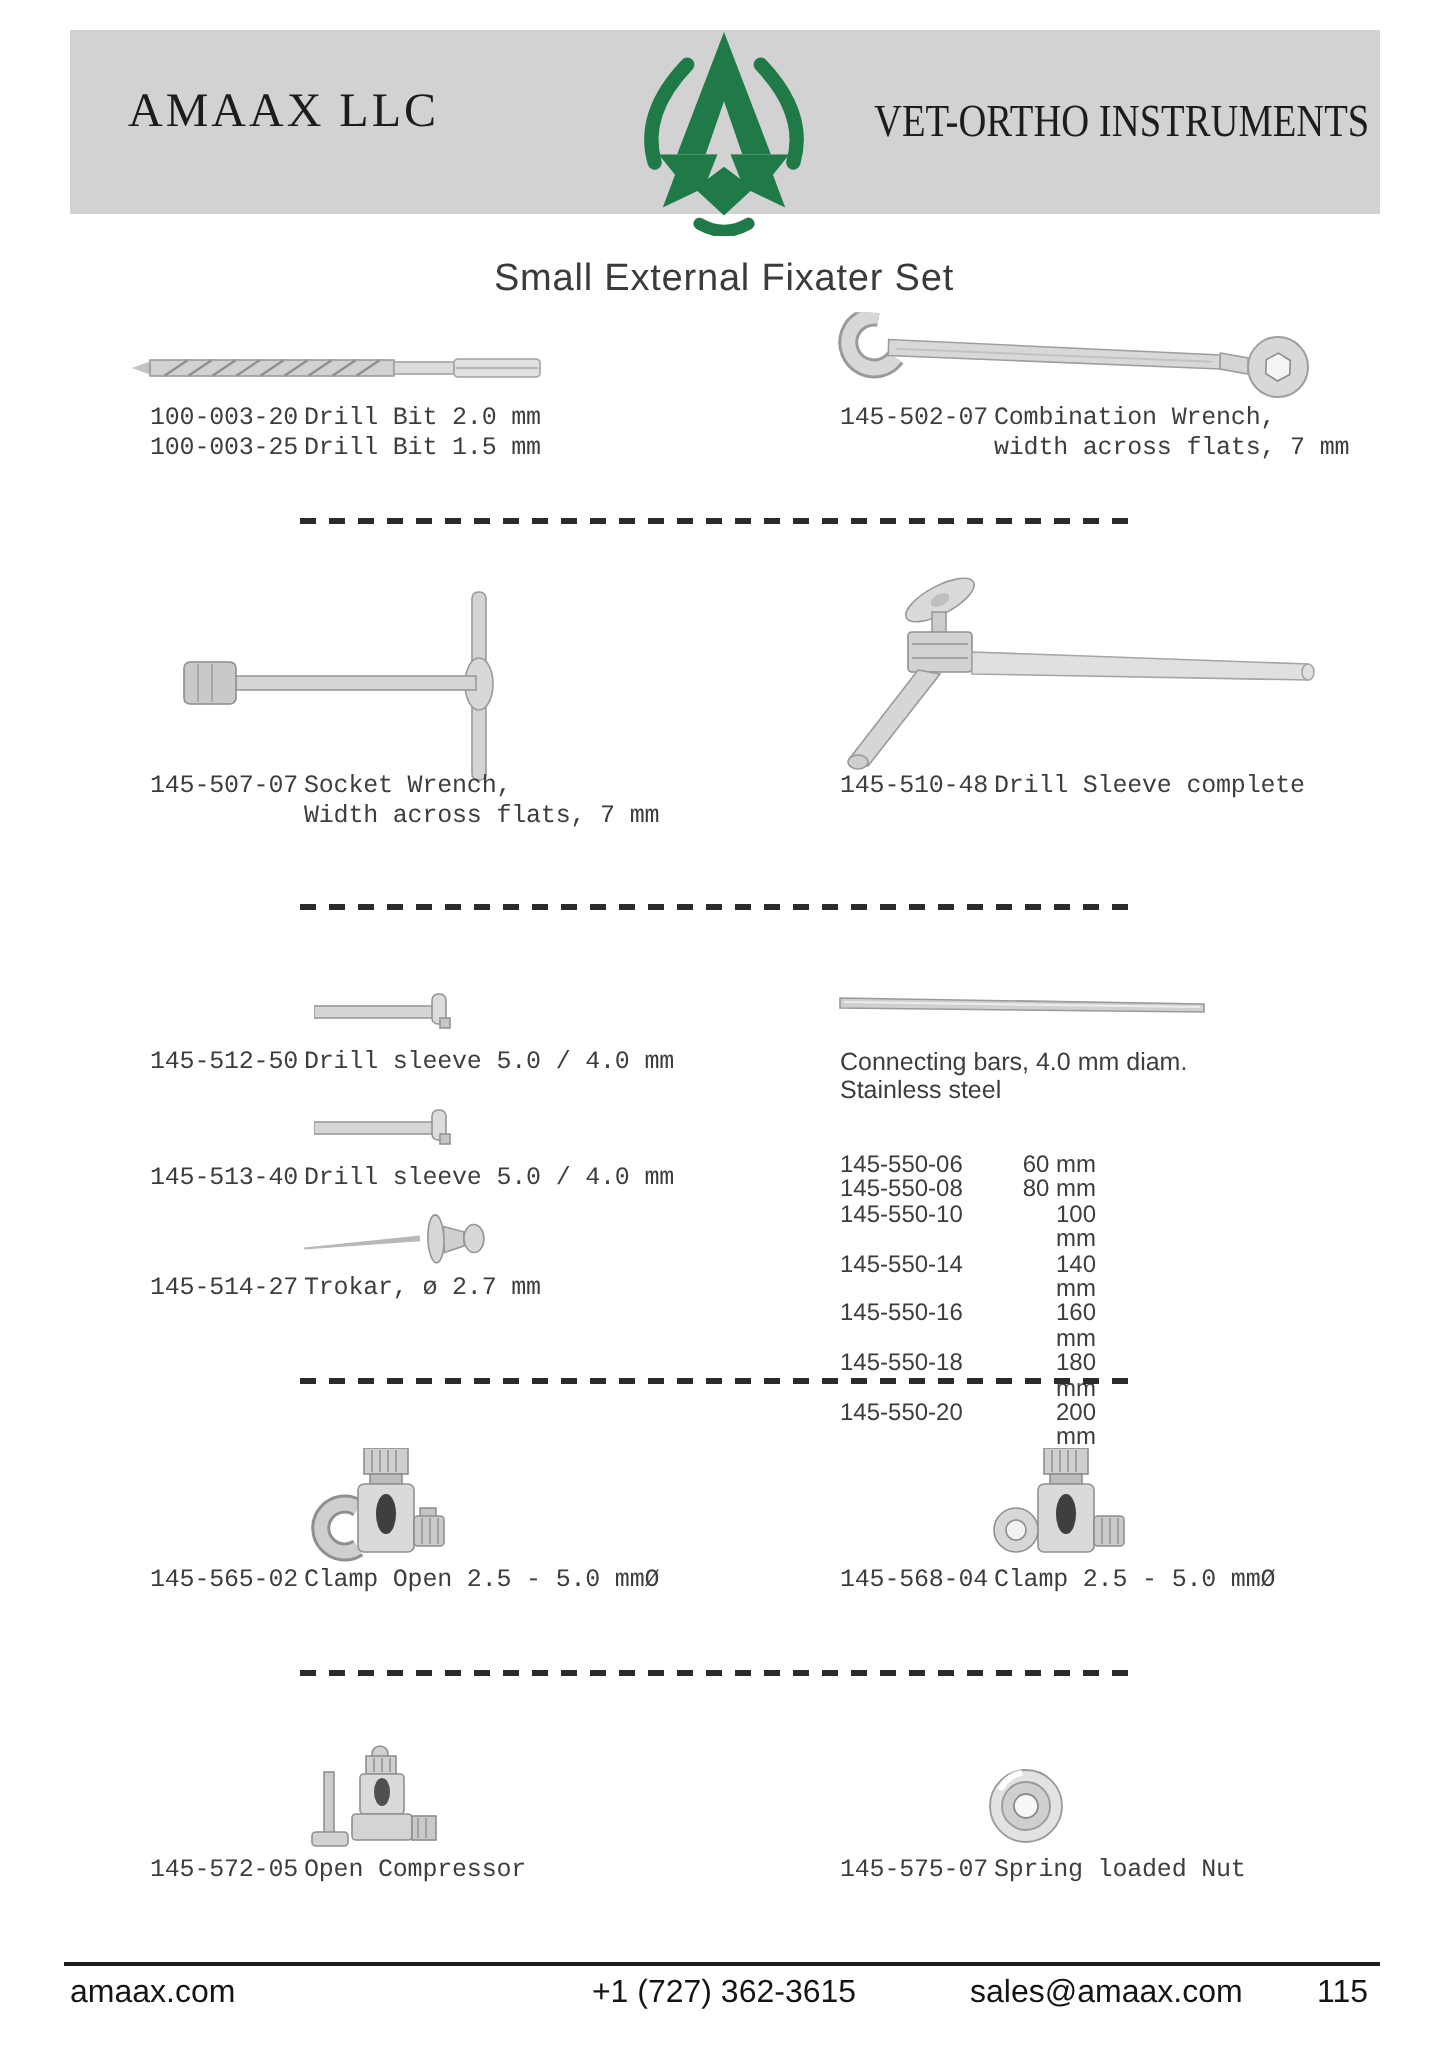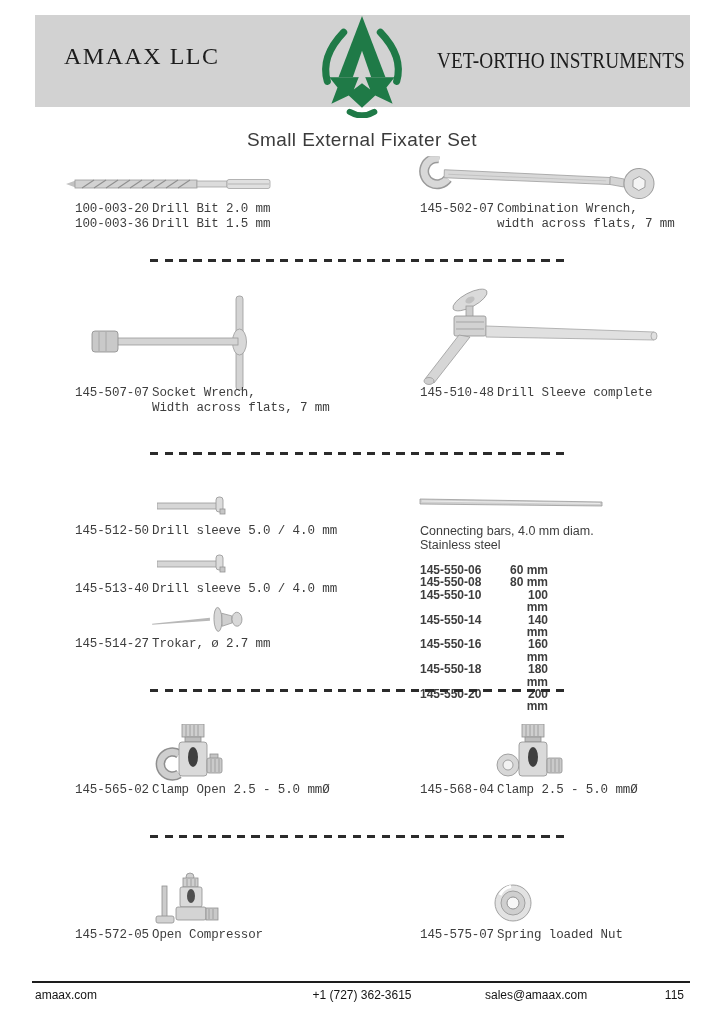--- a/index.html
+++ b/index.html
@@ -20,32 +20,32 @@
               letter-spacing:.4px;color:#3b3b3b;}
 
   
   .prod-text{font-size:12.5px;line-height:14.5px;letter-spacing:-.1px;font-family:Liberation Mono, monospace;}
   .line{display:flex;}
   .code{width:77px;flex:none;}
   .indent{margin-left:77px;}
 
   
   .cb-head{font-size:12.5px;line-height:14px;}
-  .cb-list{margin-top:12px;font-weight:bold;}
+  .cb-list{margin-top:24px;}
   .cb-line{display:flex;font-size:12px;line-height:12.4px;}
   .cb-code{width:86px;flex:none;}
   .cb-size{width:42px;flex:none;text-align:right;}
 
   
   .sep{height:3px;left:150px;width:416px;
        background:repeating-linear-gradient(90deg,#2b2b2b 0 8px,transparent 8px 14.5px);}
 
   
   .footer-line{left:32px;top:981px;width:658px;height:2px;background:#1d1d1d;}
-  .footer-text{top:988px;font-size:12px;color:#141414;}
+  .footer-text{top:988px;font-size:16px;color:#141414;}
   .f-web{left:35px;}
   .f-phone{left:0;right:0;text-align:center;}
   .f-email{left:485px;}
   .f-page{right:40px;}
 
   svg{display:block;}
 </style>
 </head>
 <body>
 
@@ -87,21 +87,21 @@
       <rect x="161" y="3.5" width="43" height="9" rx="2" fill="#e0e0e0" stroke="#a3a3a3" stroke-width="0.8"></rect>
       <line x1="162" y1="8" x2="203" y2="8" stroke="#b5b5b5"></line>
     </svg>
   </div>
   <div class="abs prod-text" style="left:75px;top:202px">
     <div class="line">
       <span class="code">100-003-20</span>
       <span>Drill Bit 2.0 mm</span>
     </div>
     <div class="line">
-      <span class="code">100-003-36</span>
+      <span class="code">100-003-25</span>
       <span>Drill Bit 1.5 mm</span>
     </div>
   </div>
 
   <div class="abs" style="left:414px;top:160px;transform:rotate(2deg)">
     <svg width="248" height="44" viewBox="0 0 248 44">
       <g transform="rotate(-24 20 16)">
         <path d="M30 5 A13 13 0 1 0 30 27" fill="none" stroke="#9a9a9a" stroke-width="10"></path>
         <path d="M30 5 A13 13 0 1 0 30 27" fill="none" stroke="#d8d8d8" stroke-width="7"></path>
       </g>

